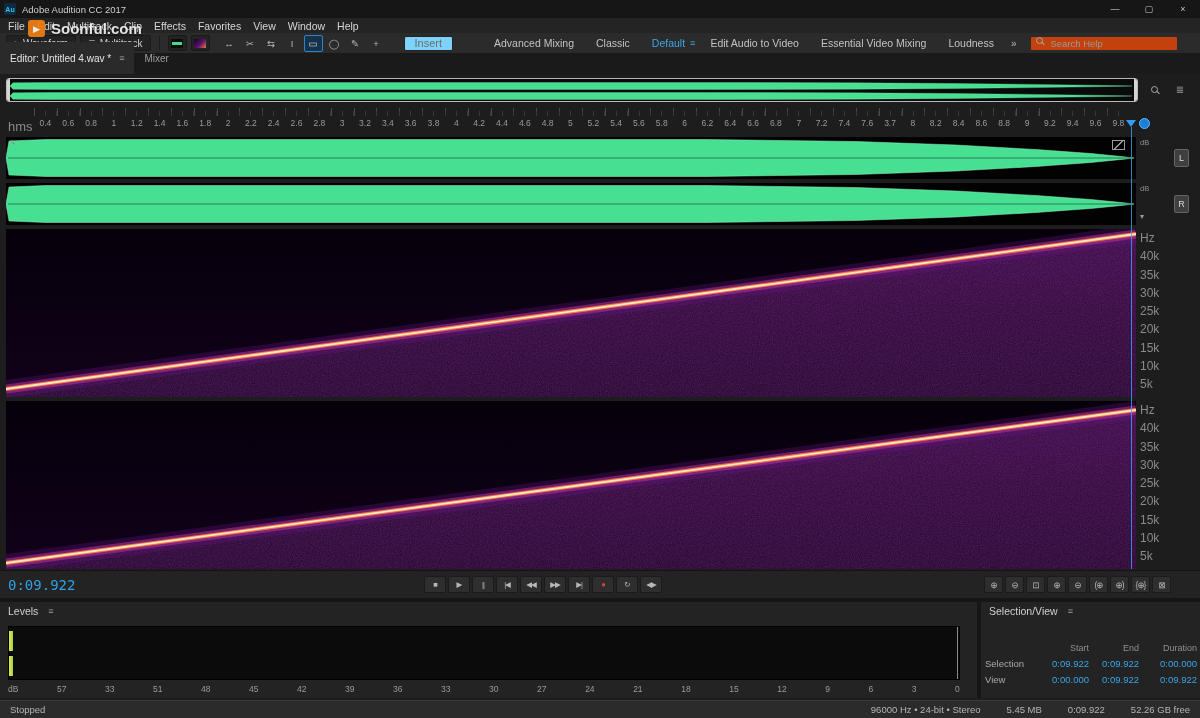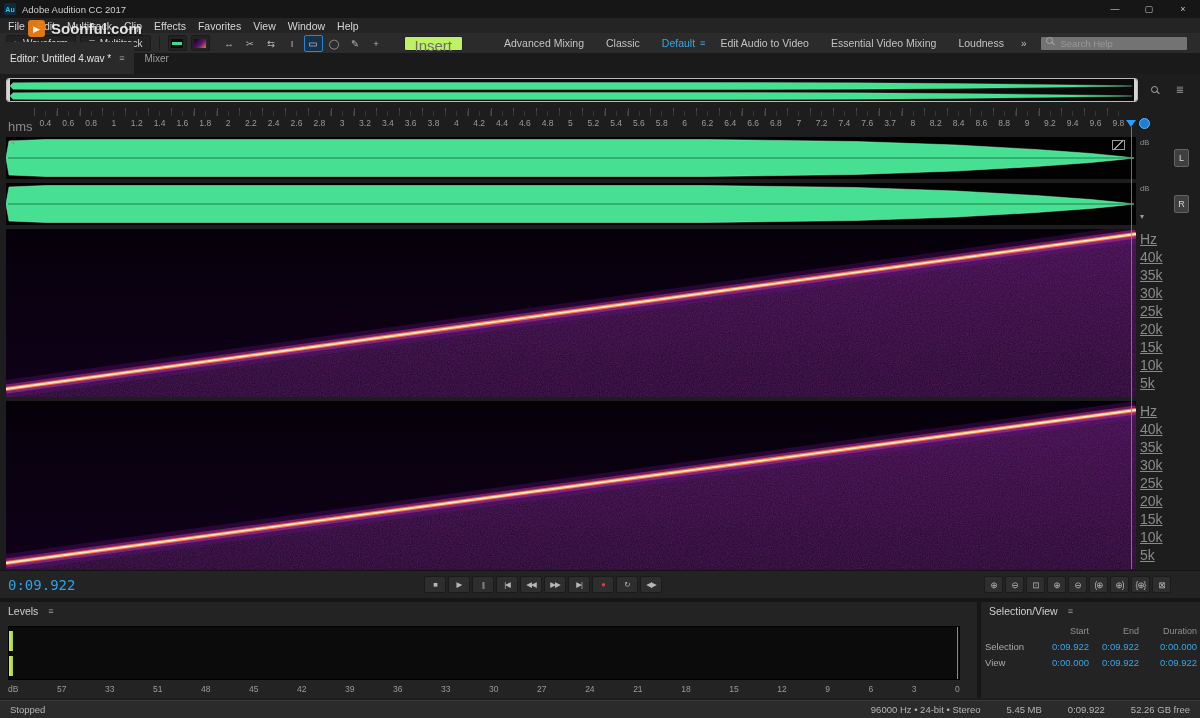--- a/index.html
+++ b/index.html
@@ -29,28 +29,28 @@
   .tb-sep{width:1px;height:14px;background:#1c1c1c;margin:0 4px;}
   .toggle{width:19px;height:16px;border:1px solid #1a1a1a;background:#232323;border-radius:2px;
     display:flex;align-items:center;justify-content:center;padding:0;}
   .mini-wave{width:12px;height:9px;background:#0c0c0c;position:relative;display:block;}
   .mini-wave::after{content:'';position:absolute;left:1px;right:1px;top:3px;height:3px;background:#45d98e;}
   .mini-spec{width:12px;height:9px;display:block;background:linear-gradient(135deg,#12021a 0%,#5b1270 55%,#e7792f 100%);}
   .tools-group{display:flex;gap:2px;margin-left:6px;}
   .tool{width:19px;height:17px;background:transparent;border:1px solid transparent;color:#b5b5b5;font-size:9.5px;
     display:flex;align-items:center;justify-content:center;padding:0;border-radius:2px;}
   .tool.active{background:#15324a;border-color:#2d84cc;color:#dcdcdc;}
-  .insertbtn{height:15px;background:#bef264;border:1px solid #232323;border-radius:2px;color:#6b6b6b;font-size:15px;
+  .insertbtn{height:15px;background:#7dd3fc;border:1px solid #232323;border-radius:2px;color:#6b6b6b;font-size:11px;
     padding:0 10px;margin-left:14px;}
   .workspace-bar{display:flex;align-items:center;margin-left:26px;}
   .ws{font-size:10.5px;color:#c3c3c3;padding:0 11px;text-align:center;}
   .ws.active{color:#39a7e8;}
   .wsmenu{color:#39a7e8;font-size:9px;margin:0 4px 0 -6px;}
   .overflow{color:#bbb;font-size:10px;margin-left:2px;}
-  .searchbox{margin-left:10px;display:flex;align-items:flex-start;gap:5px;width:148px;height:15px;background:#737373;
+  .searchbox{margin-left:10px;display:flex;align-items:flex-start;gap:5px;width:148px;height:15px;background:#c2410c;
     border:1px solid #2a2a2a;border-radius:2px;padding:0 5px;}
   .search-input{background:transparent;border:none;outline:none;color:#cfcfcf;font-size:9.5px;width:115px;font-family:inherit;}
   .search-input::placeholder{color:#9a9a9a;}
   .mag{position:relative;width:7px;height:7px;border:1px solid #a9a9a9;border-radius:50%;display:inline-block;flex:0 0 auto;}
   .mag::after{content:'';position:absolute;width:4px;height:1px;background:#a9a9a9;right:-3px;bottom:-1px;transform:rotate(45deg);}
 
   
   .tabsrow{position:absolute;top:54px;left:0;width:1200px;height:20px;background:#1a1a1a;display:flex;align-items:flex-end;}
   .tab{height:19px;display:flex;align-items:center;padding:16px 10px;font-size:10px;color:#9f9f9f;gap:8px;margin-top:11px;}
   .tab.active{background:#2a2a2a;color:#e4e4e4;}
@@ -87,21 +87,21 @@
   .spec{position:absolute;left:6px;width:1130px;height:168px;background:#06000a;}
   .spec-1{top:155px;} .spec-2{top:327px;}
   .spec-svg{width:100%;height:100%;display:block;}
 
   .scale-db{position:absolute;left:1140px;font-size:7.5px;color:#8f8f8f;}
   .chanbtn{position:absolute;left:1174px;width:15px;height:18px;background:#3f3f3f;border:1px solid #646464;border-radius:2px;
     color:#d8d8d8;font-size:9px;display:flex;align-items:center;justify-content:center;padding:0;}
   .chan-dd{position:absolute;left:1140px;top:138px;font-size:8px;color:#9a9a9a;}
   .freq-rail{position:absolute;left:1140px;width:44px;height:158px;display:flex;flex-direction:column;justify-content:space-between;}
   .fr-1{top:158px;} .fr-2{top:330px;}
-  .fl{font-size:14px;color:#8a8a8a;line-height:1;text-decoration:underline;}
+  .fl{font-size:12px;color:#8a8a8a;line-height:1;}
 
   .ph-head{position:absolute;left:1126px;top:46px;width:0;height:0;border-left:5px solid transparent;
     border-right:5px solid transparent;border-top:7px solid #2e9df7;}
   .ph-circle{position:absolute;left:1139px;top:44px;width:11px;height:11px;border-radius:50%;background:#1c7fd6;border:1px solid #63b6ff;}
   .ph-line{position:absolute;left:1131px;top:53px;width:1px;height:442px;background:rgba(62,160,247,.8);}
 
   
   .transport{position:absolute;left:0;top:496px;width:1200px;height:28px;background:#232323;border-top:1px solid #141414;}
   .timecode{position:absolute;left:8px;top:6px;font-family:"DejaVu Sans Mono",monospace;font-size:14px;color:#2fa2e6;}
   .tgroup{position:absolute;left:424px;top:5px;display:flex;gap:2px;}
@@ -118,21 +118,21 @@
   .panelmenu{font-size:9px;color:#9a9a9a;}
   .meter{position:absolute;left:8px;top:24px;width:952px;height:54px;background:#0b0b0b;border:1px solid #000;}
   .meter::before,.meter::after{content:'';position:absolute;left:0;width:4px;height:20px;
     background:linear-gradient(90deg,#e8e84a,#97d34c);}
   .meter::before{top:4px;} .meter::after{top:29px;}
   .meter-end{position:absolute;left:948px;top:0;width:1px;height:100%;background:#8a8a8a;}
   .levels-scale{position:absolute;left:8px;top:82px;width:952px;display:flex;justify-content:space-between;}
   .ls{font-size:8.5px;color:#9a9a9a;}
 
   .sv-panel{position:absolute;left:981px;top:4px;width:219px;height:96px;background:#232323;}
-  .sv-grid{position:absolute;left:4px;top:24px;display:grid;grid-template-columns:50px 54px 50px 58px;row-gap:5px;font-size:9.5px;}
+  .sv-grid{position:absolute;left:4px;top:41px;display:grid;grid-template-columns:50px 54px 50px 58px;row-gap:5px;font-size:9.5px;}
   .sv-ch{color:#8f8f8f;font-size:9px;text-align:right;}
   .sv-l{color:#aaa;text-align:left;}
   .sv-v{color:#39a7e8;text-align:right;}
 
   
   .statusbar{position:absolute;left:0;top:700px;width:1200px;height:18px;background:#2b2b2b;border-top:1px solid #3a3a3a;
     display:flex;align-items:center;font-size:9.5px;color:#b5b5b5;padding:0 10px;}
   .status-right{margin-left:auto;display:flex;gap:26px;}
 
   

